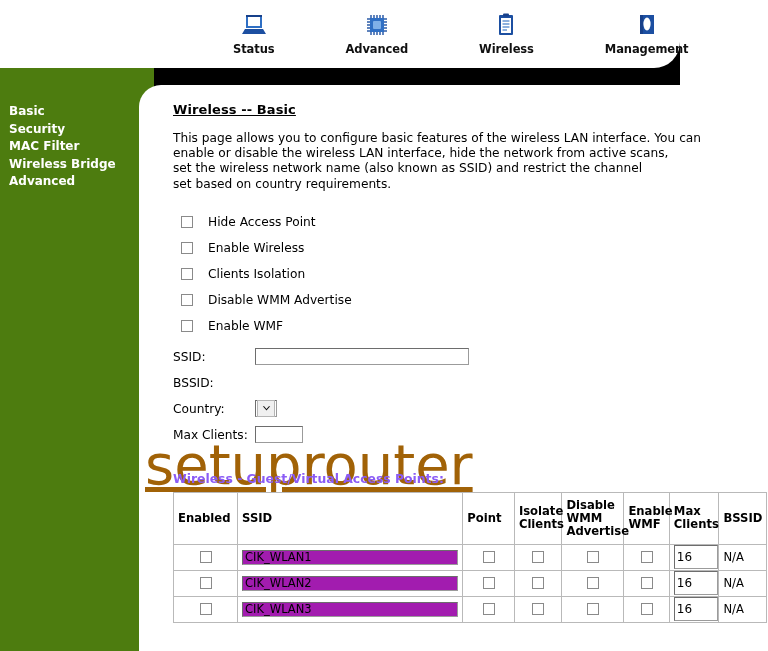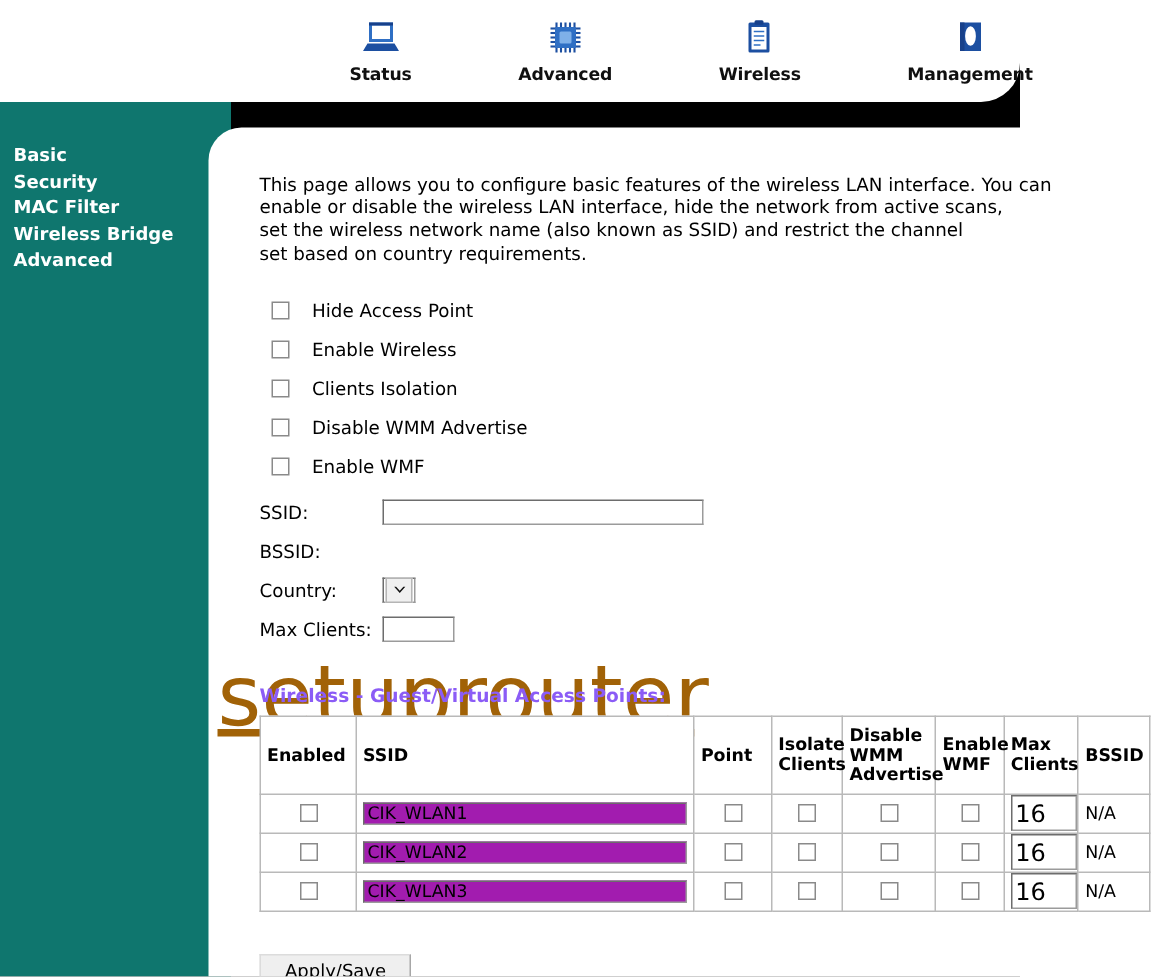--- a/index.html
+++ b/index.html
@@ -87,23 +87,23 @@
     background: #ffffff;
     z-index: 1;
   }
 
   
   #sidebar {
     position: absolute;
     left: 0; top: 68px;
     width: 154px;
     height: 583px;
-    background: #0f766e;
+    background: #4d7c0f;
     z-index: 4;
-    padding-top: 27px;
+    padding-top: 35px;
     box-sizing: border-box;
   }
   .side-item {
     color: #ffffff;
     font-size: 12px;
     font-weight: bold;
     padding: 0 0 0 9px;
     line-height: 17.5px;
     cursor: pointer;
     white-space: nowrap;
@@ -281,21 +281,21 @@
     font-family: "DejaVu Sans", "Liberation Sans", sans-serif;
     line-height: 15px;
   }
   .vap-max {
     width: 44px;
     box-sizing: border-box;
     height: 15px;
     border: 1px solid #9b9b9b;
     border-top-color: #6d6d6d;
     border-left-color: #6d6d6d;
-    font-size: 16px;
+    font-size: 12px;
     padding: 11px 2px;
     background: #fff;
     font-family: "DejaVu Sans", "Liberation Sans", sans-serif;
     line-height: 15px;
   }
 
   
   #apply-wrap { margin-top: 28px; }
   #apply-btn {
     display: inline-block;
@@ -392,20 +392,21 @@
   <div class="side-item">Wireless Bridge</div>
   <div class="side-item">Advanced</div>
 </div>
 
 <div id="panel">
 
   <div id="watermark">setuprouter</div>
 
   <div id="content">
 
+    <h2 id="page-title">Wireless -- Basic</h2>
 
     <p id="intro">This page allows you to configure basic features of the wireless LAN interface. You can
 enable or disable the wireless LAN interface, hide the network from active scans,
 set the wireless network name (also known as SSID) and restrict the channel
 set based on country requirements.</p>
 
     <div id="checks">
       <div class="check-row">
         <span class="cb"></span>
         <span class="check-label">Hide Access Point</span>

